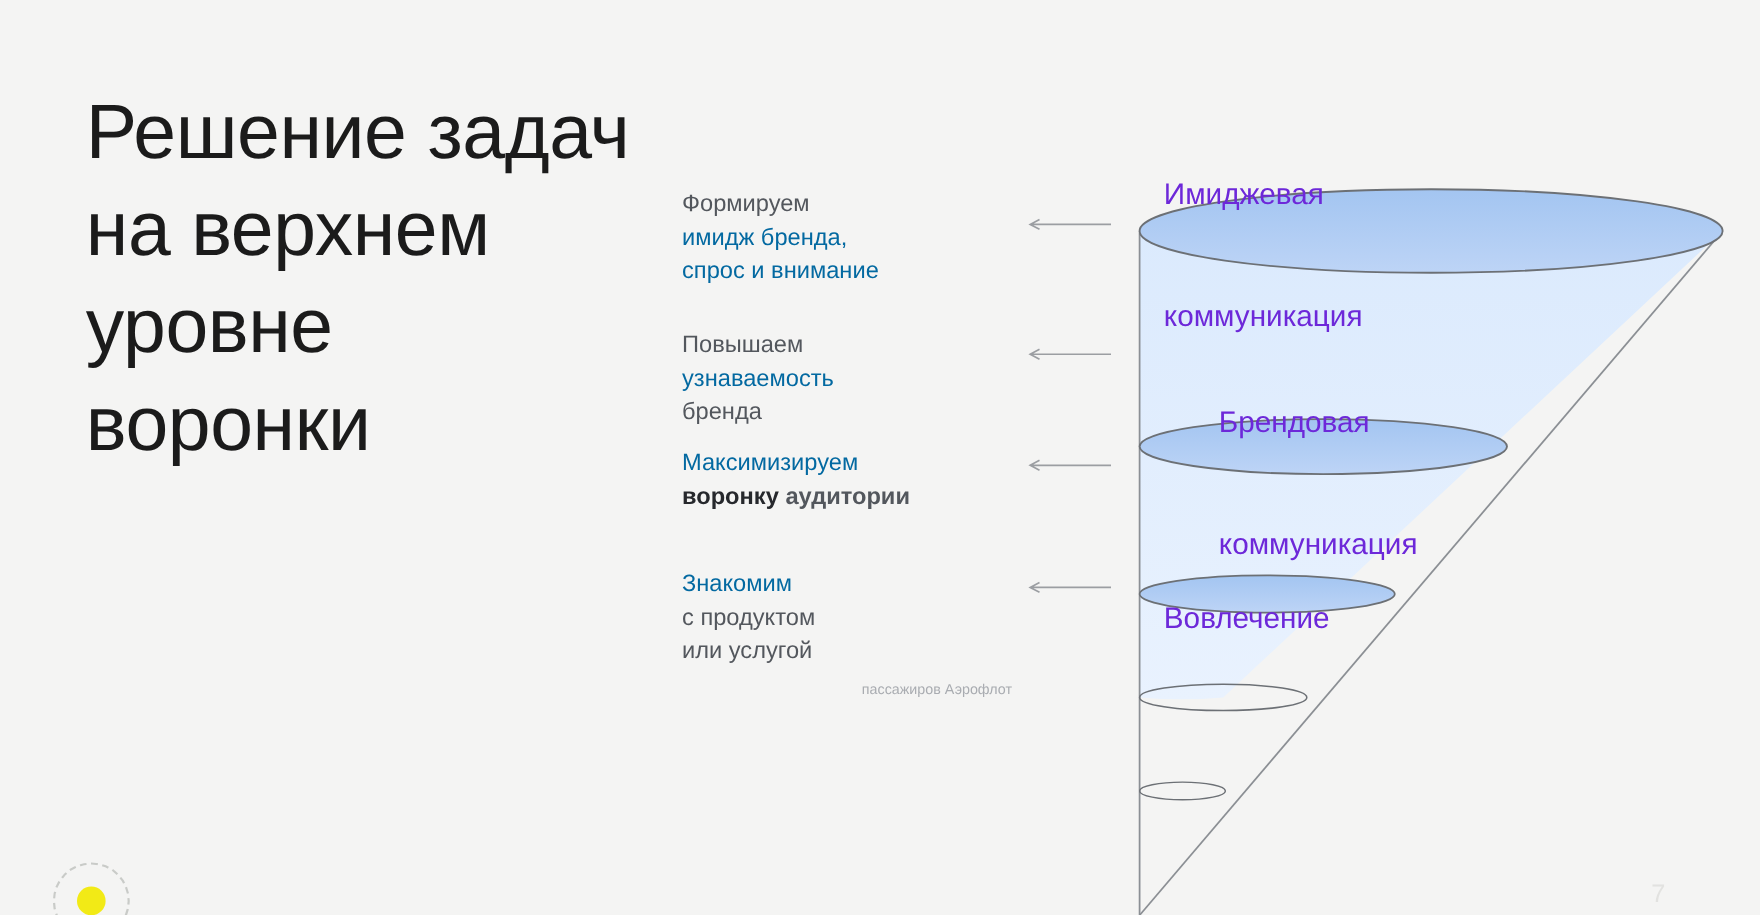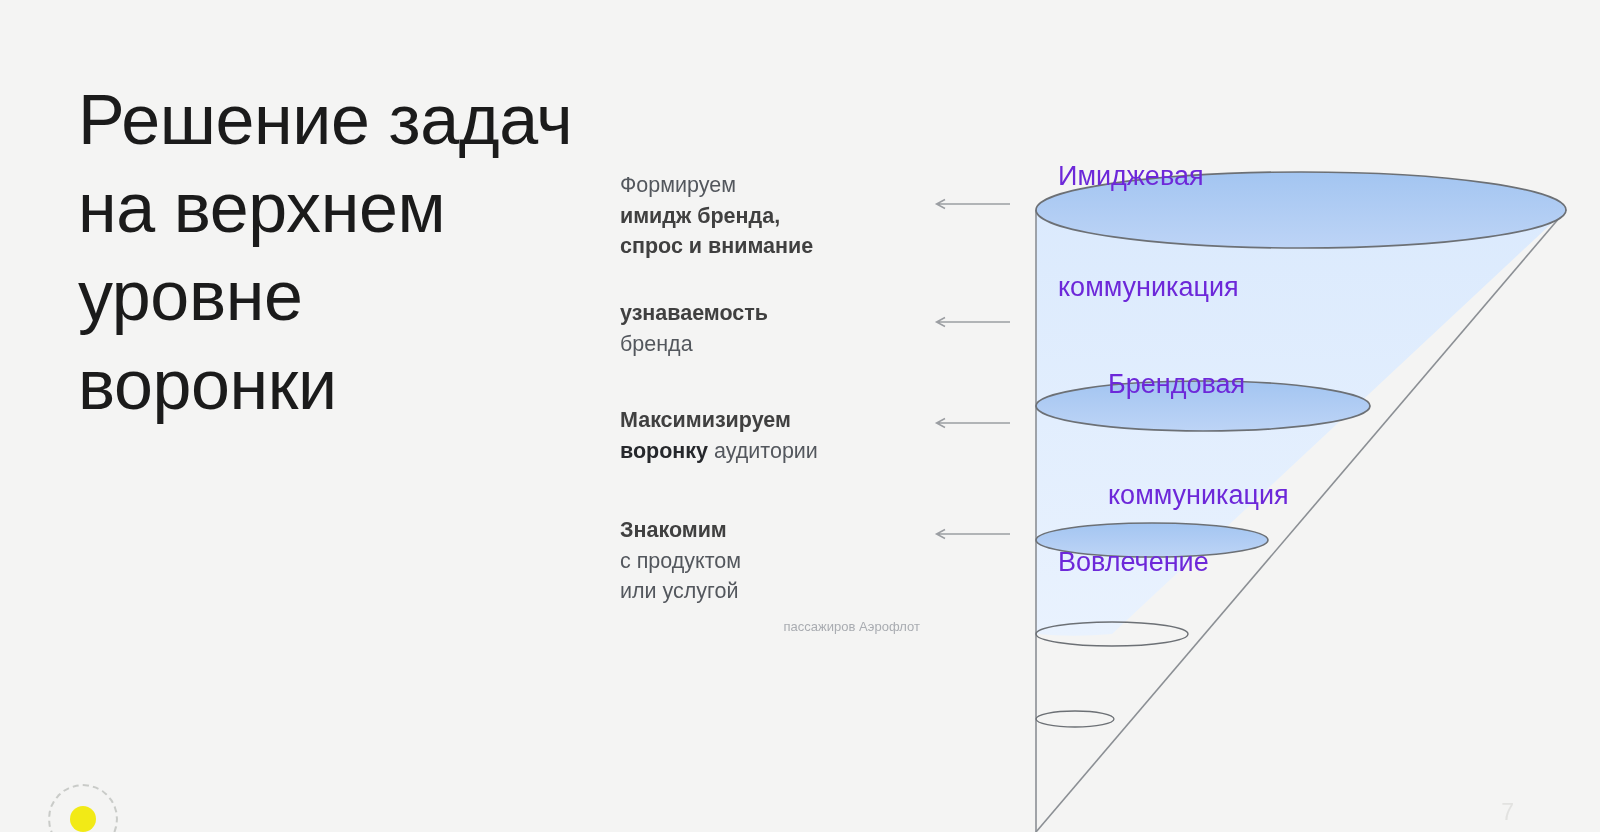--- a/index.html
+++ b/index.html
@@ -21,23 +21,23 @@
   #heading .hl{display:block;white-space:pre;}
 
   
   #annotations{
     position:absolute;left:620px;top:170px;width:300px;
     text-align:right;color:#3a3d42;
   }
   .ann{position:absolute;right:0;width:300px;text-align:left;}
   .ann .line{display:block;font-size:21.5px;line-height:30.5px;white-space:pre;}
   .ann .reg{font-weight:400;color:#53575d;}
-  .ann .bold{font-weight:700;color:#404040;}
+  .ann .bold{font-weight:400;color:#0369a1;}
   .ann .mix{font-weight:700;color:#26282c;}
-  .ann .mix .tail{font-weight:400;color:#53575d;}
+  .ann .mix .tail{font-weight:700;color:#53575d;}
 
   #ann0{top:0px;}
   #ann1{top:128px;}
   #ann2{top:235px;}
   #ann3{top:345px;}
 
   #footnote{
     position:absolute;right:0;top:447px;width:300px;text-align:right;
     color:#a9acb1;font-size:13px;line-height:20px;font-weight:400;
   }
@@ -155,20 +155,21 @@
 
   <div id="annotations">
 
     <div class="ann" id="ann0">
       <span class="line reg">Формируем</span>
       <span class="line bold">имидж бренда,</span>
       <span class="line bold">спрос и внимание</span>
     </div>
 
     <div class="ann" id="ann1">
+      <span class="line reg">Повышаем</span>
       <span class="line bold">узнаваемость</span>
       <span class="line reg">бренда</span>
     </div>
 
     <div class="ann" id="ann2">
       <span class="line bold">Максимизируем</span>
       <span class="line mix"><span>воронку</span><span class="tail"> аудитории</span></span>
     </div>
 
     <div class="ann" id="ann3">

